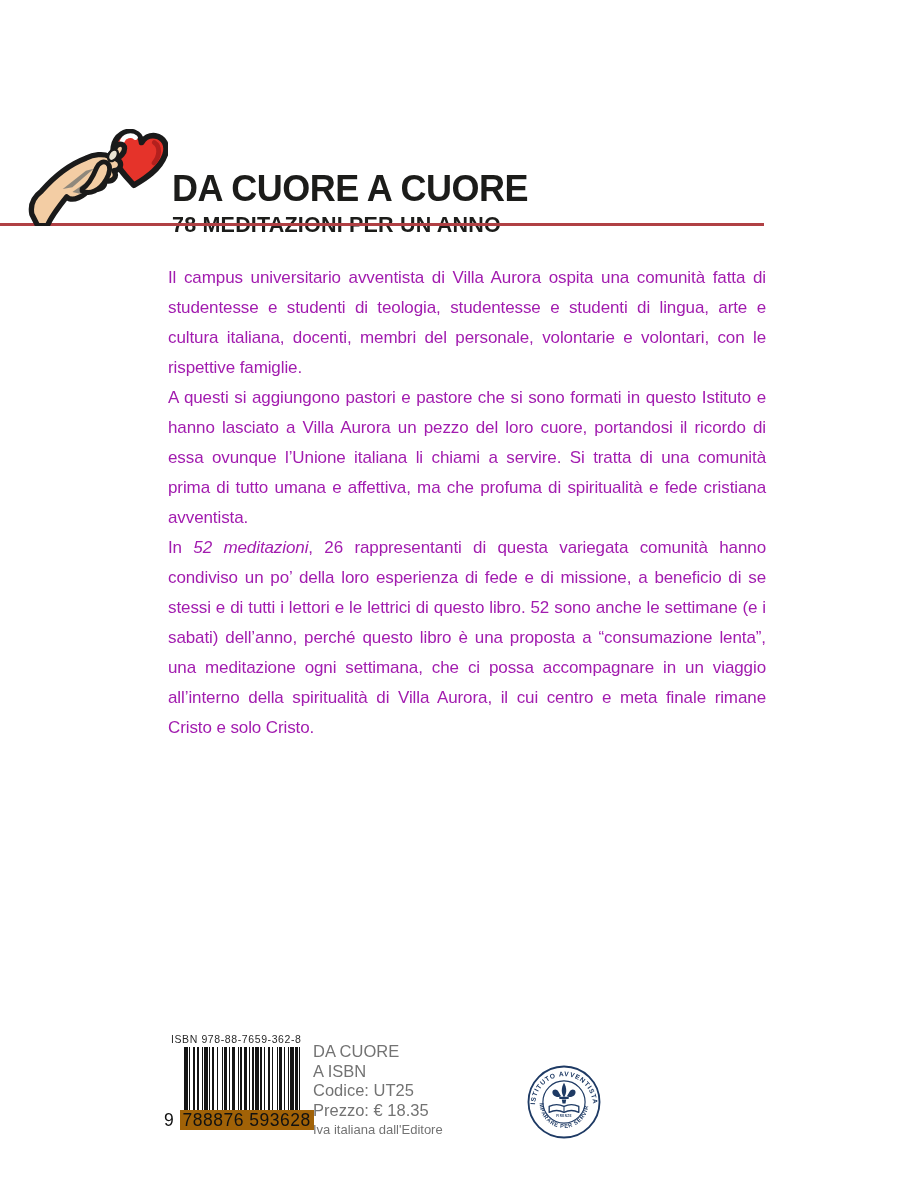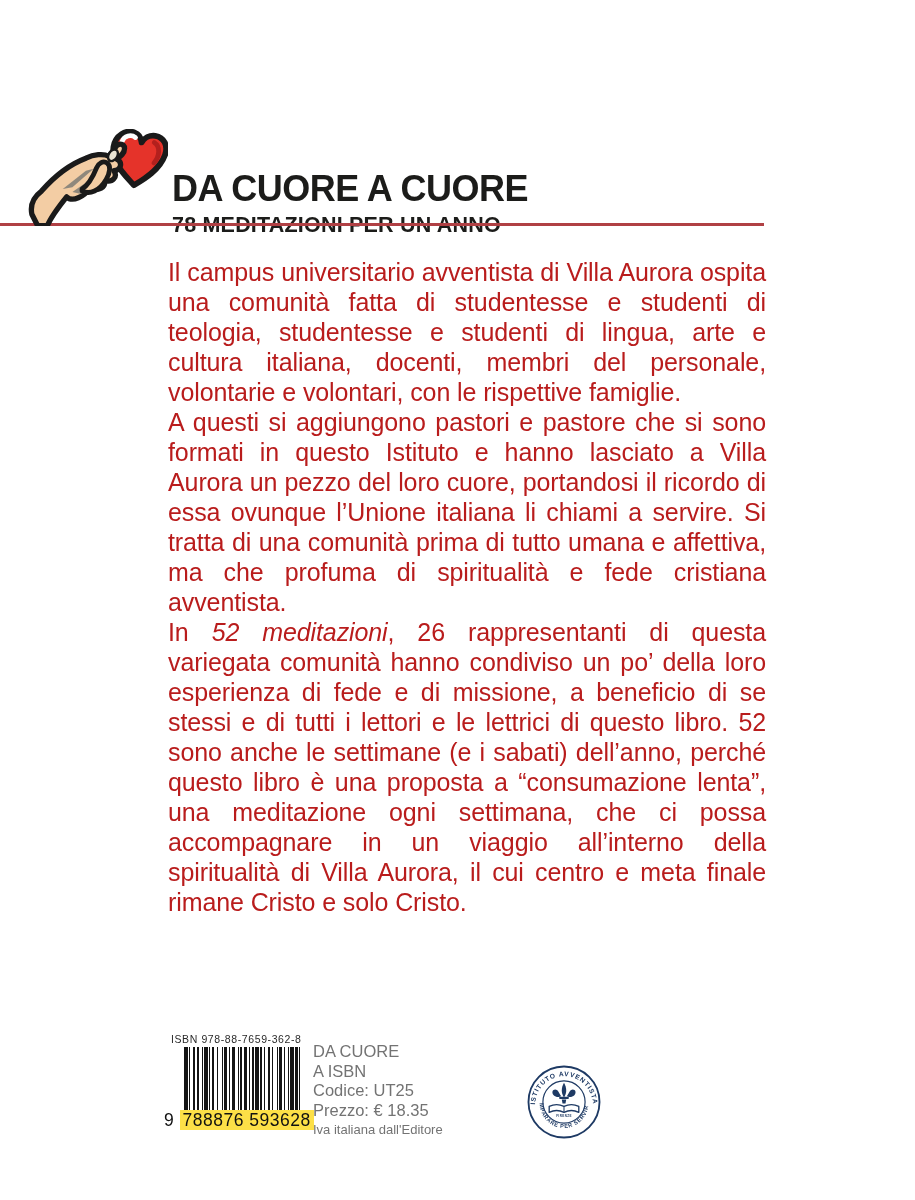--- a/index.html
+++ b/index.html
@@ -23,22 +23,22 @@
   .book-subtitle{
     margin:5px 0 0 0;font-size:21.5px;font-weight:bold;letter-spacing:0.2px;
     color:#1c1c1a;
   }
   .red-rule{
     position:absolute;left:0;top:223px;width:764px;height:3px;z-index:1;
   }
 
   
   .back-text{
-    position:absolute;left:168px;top:257px;width:598px;
-    font-size:25px;line-height:30px;color:#b91c1c;
+    position:absolute;left:168px;top:263px;width:598px;
+    font-size:17px;line-height:30px;color:#a21caf;
     text-align:justify;letter-spacing:-0.1px;
     hyphens:auto;-webkit-hyphens:auto;
   }
   .back-text p{margin:0;}
   .back-text em{font-style:italic;}
 
   
   .isbn-label{
     position:absolute;left:171px;top:1033px;
     font-family:Liberation Sans, sans-serif;
@@ -47,21 +47,21 @@
   .barcode{position:absolute;left:158px;top:1047px;width:150px;height:92px;}
   .barcode-bars{
     position:absolute;left:26px;top:0;width:116px;height:76px;
     display:flex;align-items:stretch;overflow:hidden;
   }
   .barcode-bars .bar{height:100%;flex:none;}
   .ean-row{
     position:absolute;left:6px;top:63px;white-space:nowrap;
     font-size:17.5px;color:#111;letter-spacing:0.5px;
   }
-  .ean-groups{background:#fde047;padding:0 3px;}
+  .ean-groups{background:#a16207;padding:0 3px;}
 
   .book-info{
     position:absolute;left:313px;top:1042px;color:#737373;
   }
   .book-info .line{font-size:16.5px;line-height:19.5px;margin:0;}
   .book-info .vat{font-size:13px;line-height:17px;margin:1px 0 0 0;}
 
   .publisher{position:absolute;left:527px;top:1055px;display:flex;align-items:flex-start;}
   .seal{width:74px;height:74px;margin-top:10px;}
   .wordmark{margin-left:16px;margin-top:8px;}

